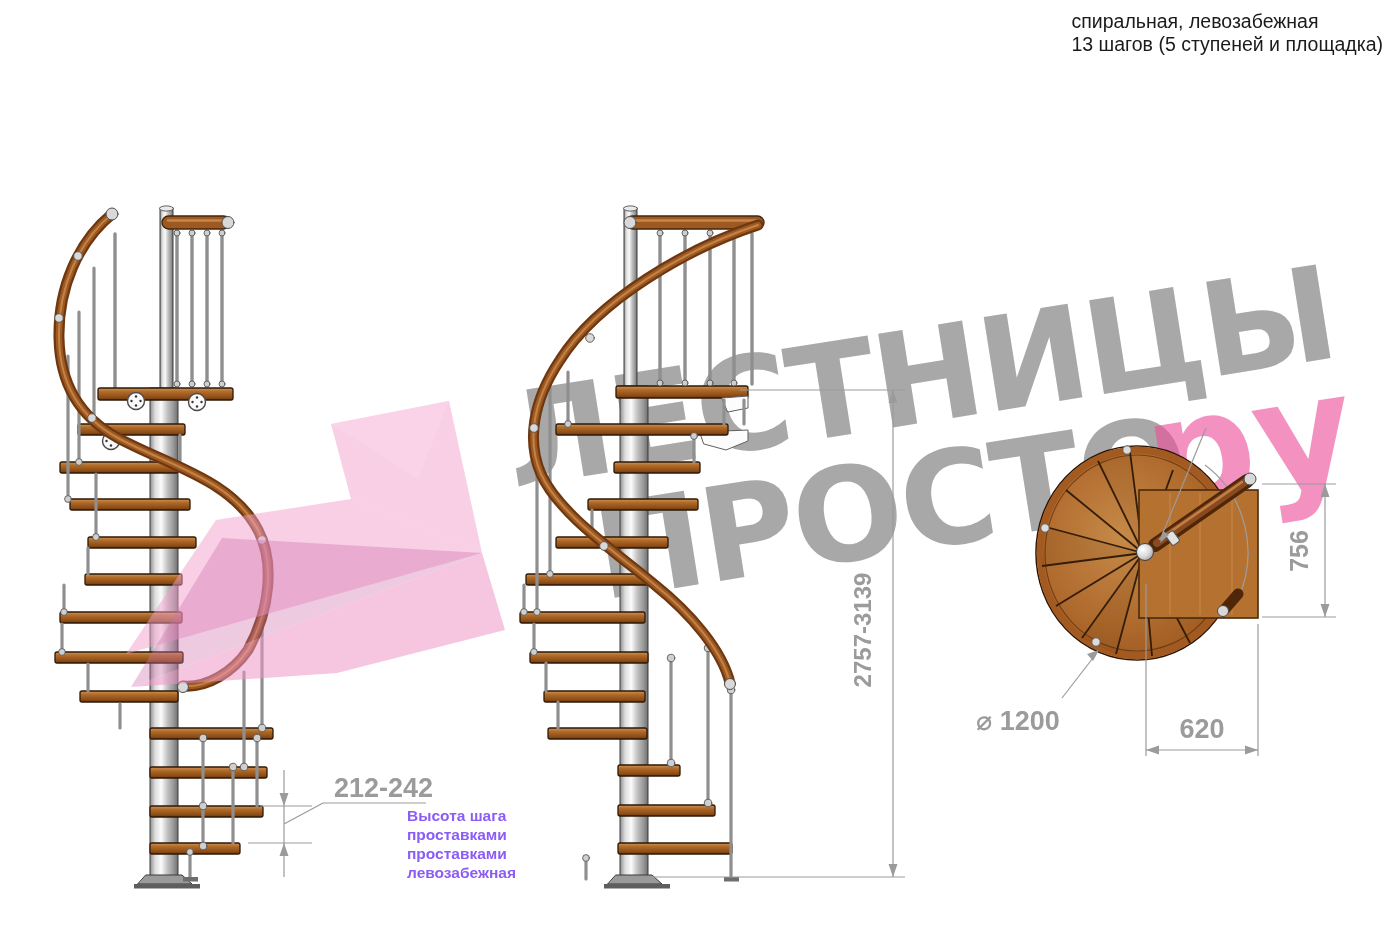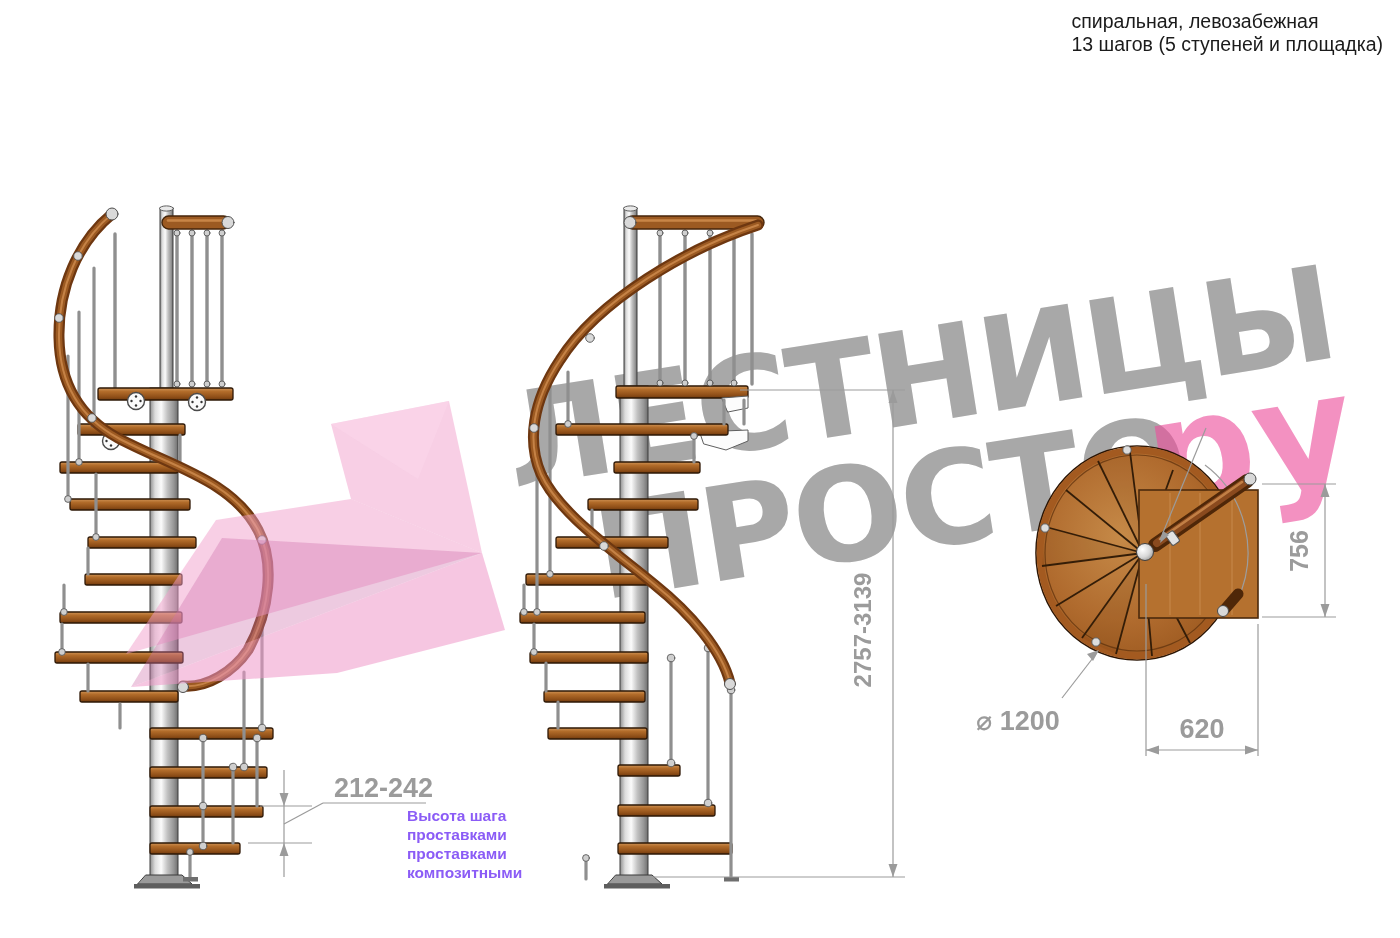--- a/index.html
+++ b/index.html
@@ -369,16 +369,16 @@
 
   <div class="hdr">
     <div>спиральная, левозабежная</div>
     <div>13 шагов (5 ступеней и площадка)</div>
   </div>
 
   <div class="note">
     <div>Высота шага</div>
     <div>проставками</div>
     <div>проставками</div>
-    <div>композитными</div>
+    <div>левозабежная</div>
   </div>
 
 </div>
 
 </body></html>

